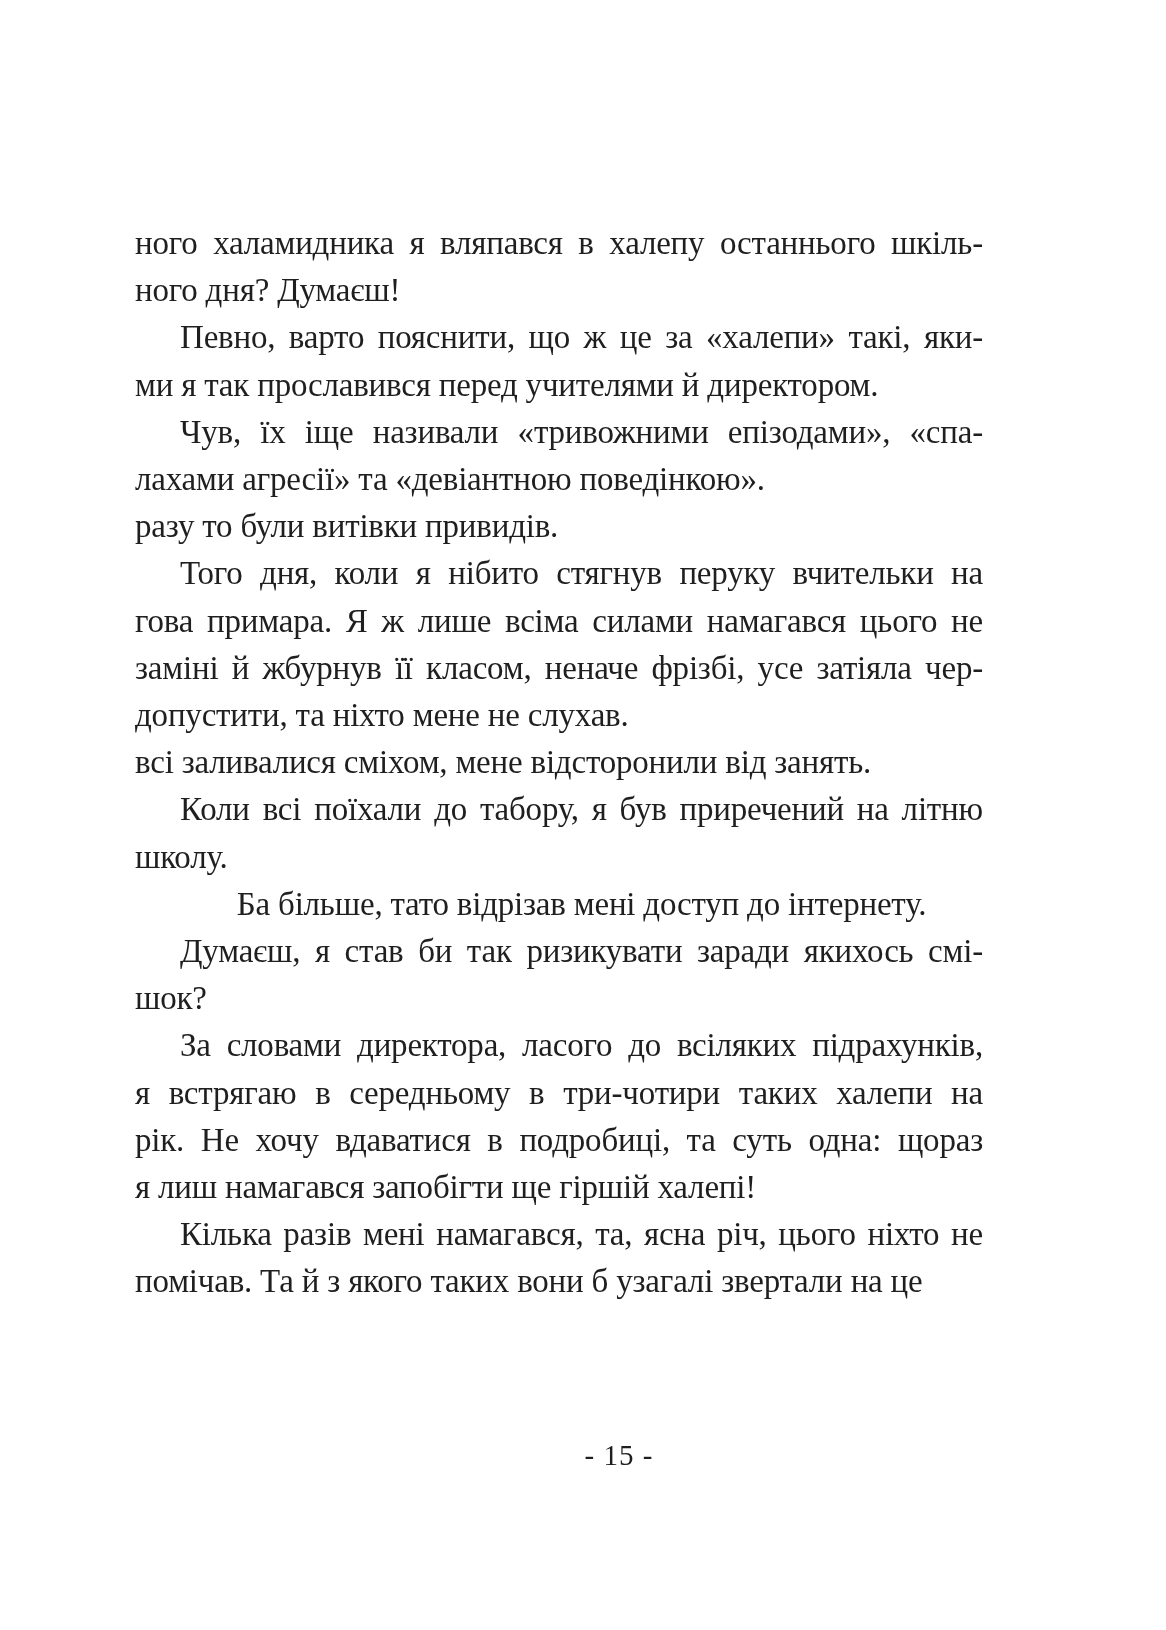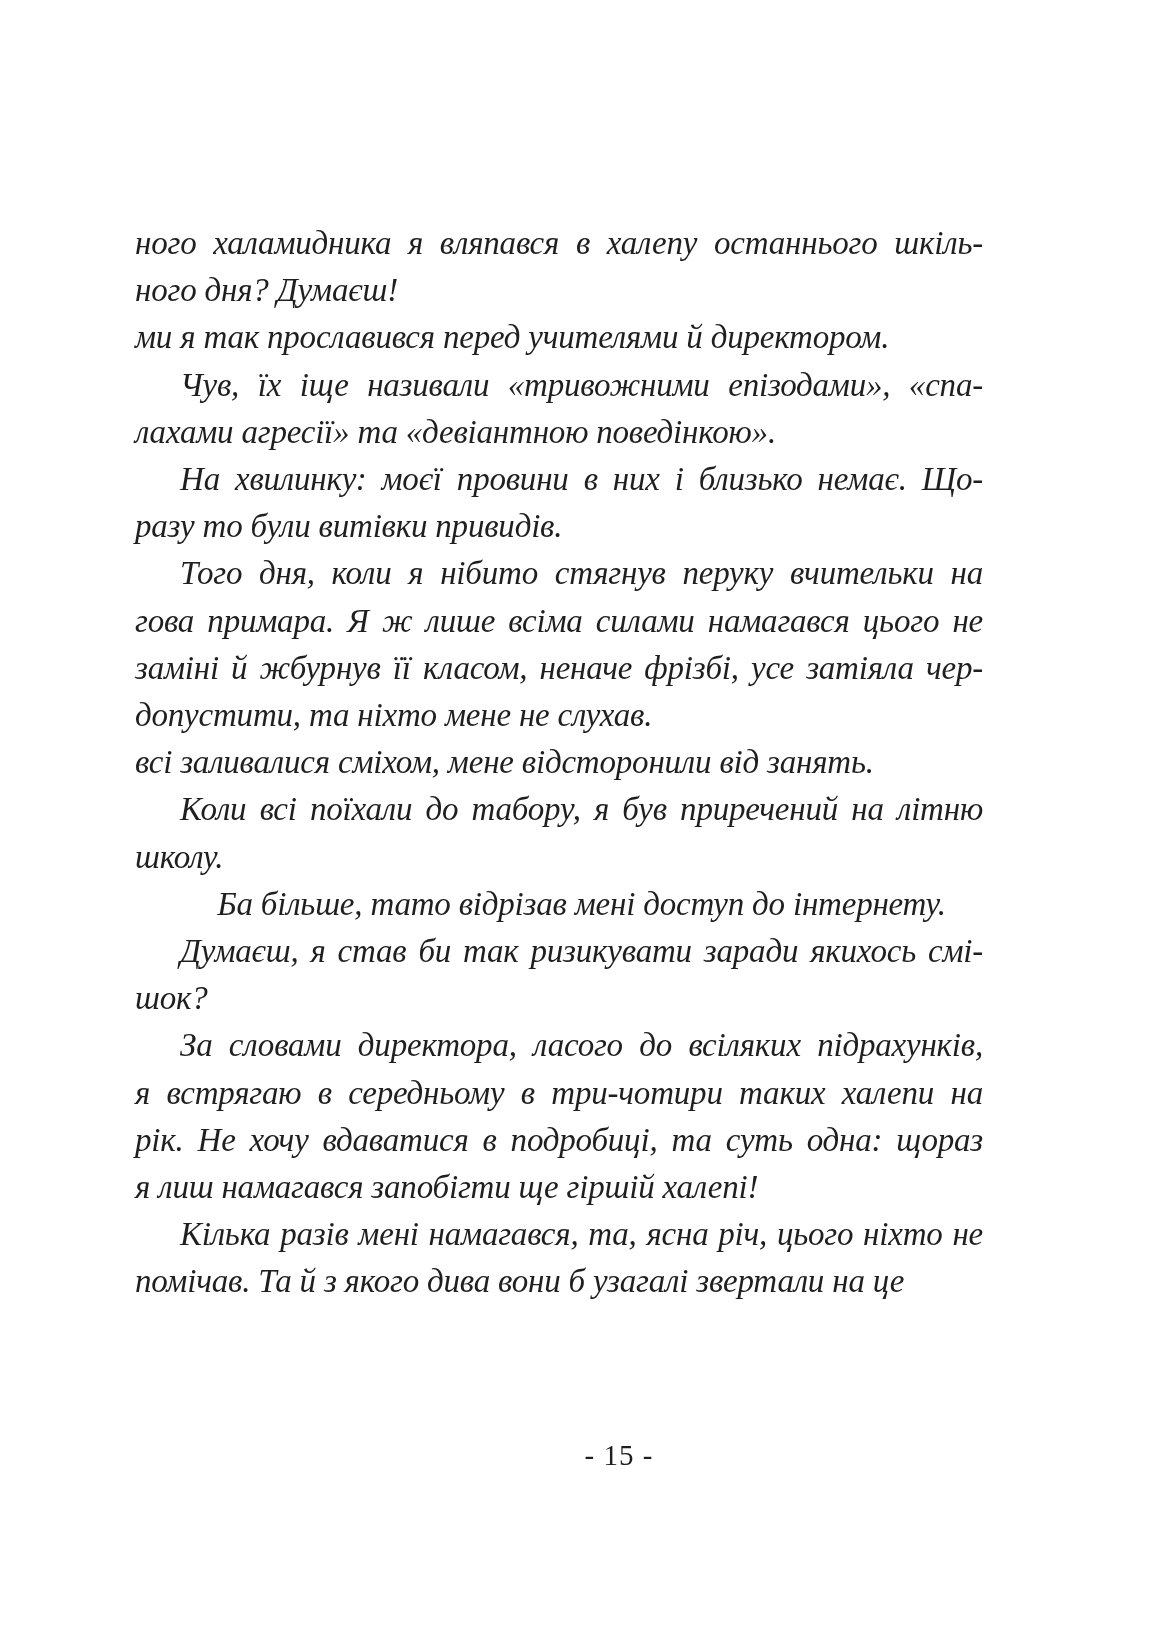--- a/index.html
+++ b/index.html
@@ -18,21 +18,20 @@
   .page {
     position: absolute;
     inset: 0;
     background: #ffffff;
   }
   .text-block {
     position: absolute;
     left: 135px;
     top: 220px;
     width: 848px;
-    font-style: italic;
   }
   .paragraph {
     margin: 0;
     padding: 0;
   }
   .line {
     font-size: 33px;
     line-height: 47.2px;
     letter-spacing: -0.2px;
     text-align: justify;
@@ -64,28 +63,28 @@
 </head>
 <body>
 
 <div class="page">
   <main class="text-block">
       <div class="paragraph">
         <div class="line">ного халамидника я вляпався в халепу останнього шкіль-</div>
         <div class="line natural">ного дня? Думаєш!</div>
       </div>
       <div class="paragraph">
+        <div class="line indent">Певно, варто пояснити, що ж це за «халепи» такі, яки-</div>
         <div class="line natural">ми я так прославився перед учителями й директором.</div>
       </div>
       <div class="paragraph">
         <div class="line indent">Чув, їх іще називали «тривожними епізодами», «спа-</div>
         <div class="line natural">лахами агресії» та «девіантною поведінкою».</div>
       </div>
       <div class="paragraph">
-        <div class="line indent">На хвилинку: моєї провини в них і близько немає. Що-</div>
         <div class="line natural">разу то були витівки привидів.</div>
       </div>
       <div class="paragraph">
         <div class="line indent">Того дня, коли я нібито стягнув перуку вчительки на</div>
         <div class="line">гова примара. Я ж лише всіма силами намагався цього не</div>
         <div class="line">заміні й жбурнув її класом, неначе фрізбі, усе затіяла чер-</div>
         <div class="line natural">допустити, та ніхто мене не слухав.</div>
       </div>
       <div class="paragraph">
         <div class="line natural">всі заливалися сміхом, мене відсторонили від занять.</div>
@@ -102,17 +101,17 @@
         <div class="line natural">шок?</div>
       </div>
       <div class="paragraph">
         <div class="line indent">За словами директора, ласого до всіляких підрахунків,</div>
         <div class="line">я встрягаю в середньому в три-чотири таких халепи на</div>
         <div class="line">рік. Не хочу вдаватися в подробиці, та суть одна: щораз</div>
         <div class="line natural">я лиш намагався запобігти ще гіршій халепі!</div>
       </div>
       <div class="paragraph">
         <div class="line indent">Кілька разів мені намагався, та, ясна річ, цього ніхто не</div>
-        <div class="line natural">помічав. Та й з якого дива вони б узагалі звертали на це</div>
+        <div class="line natural">помічав. Та й з якого таких вони б узагалі звертали на це</div>
       </div>
     </main>
   <footer class="page-number">- 15 -</footer>
 </div>
 
 </body></html>

